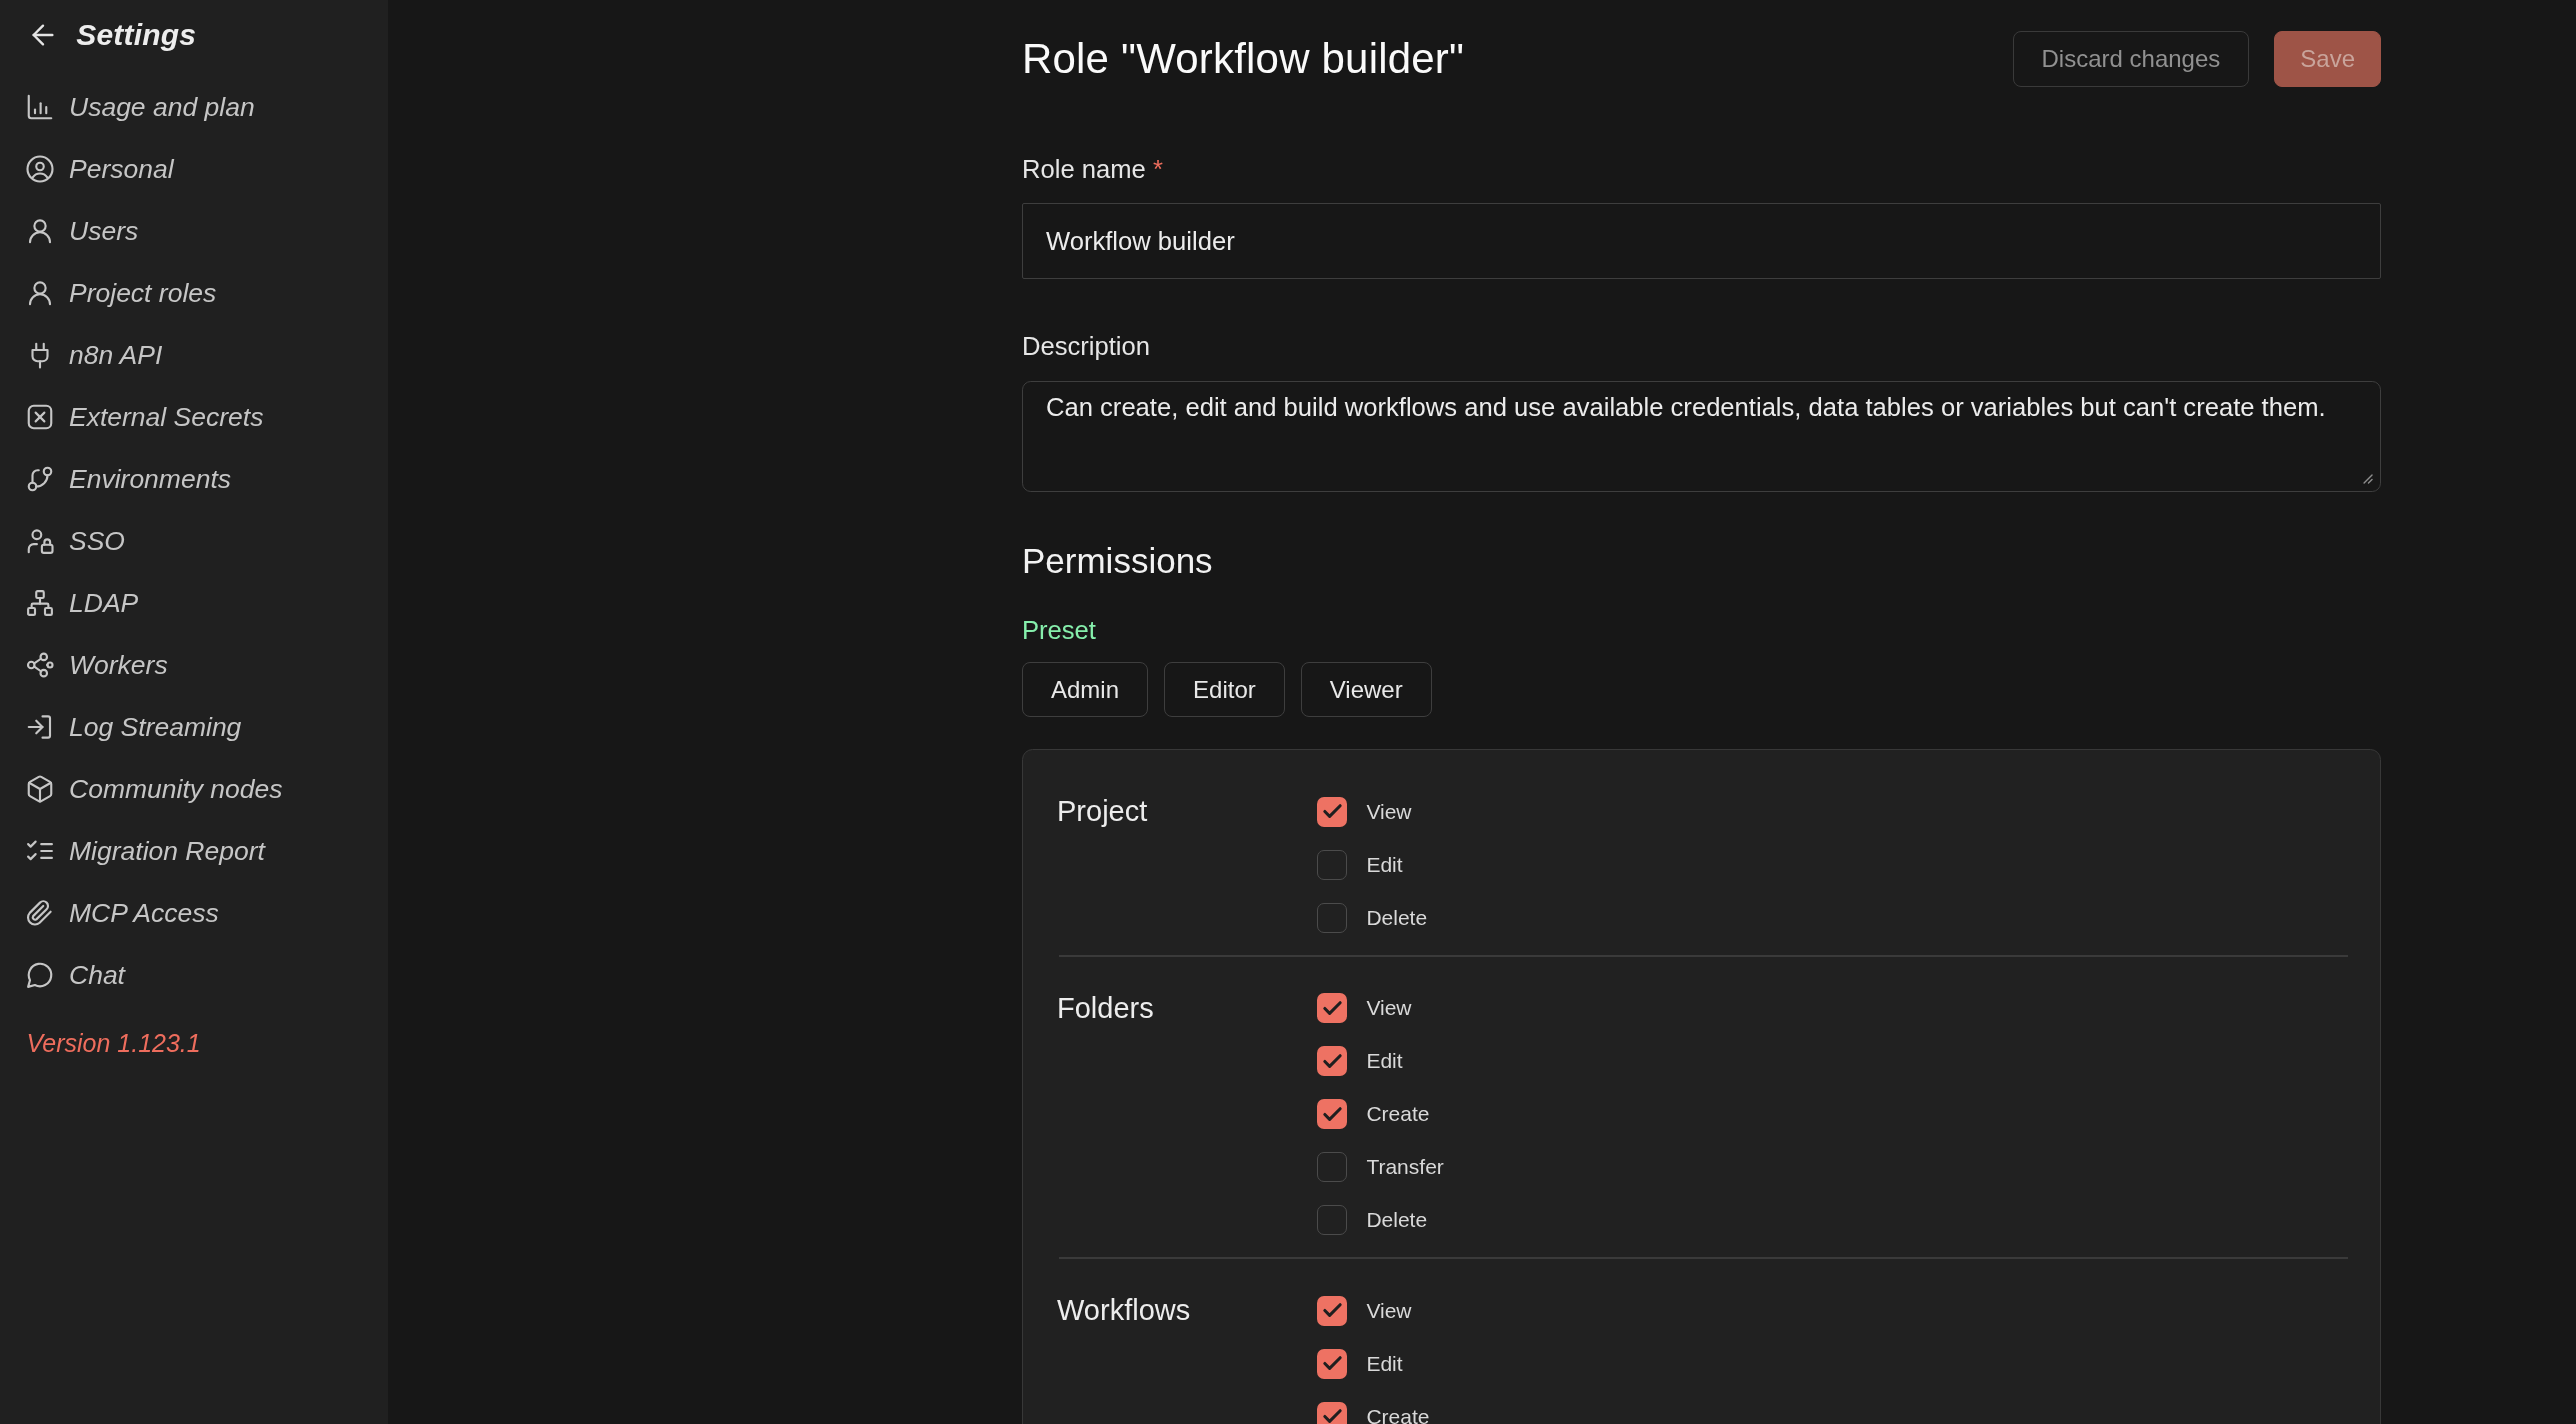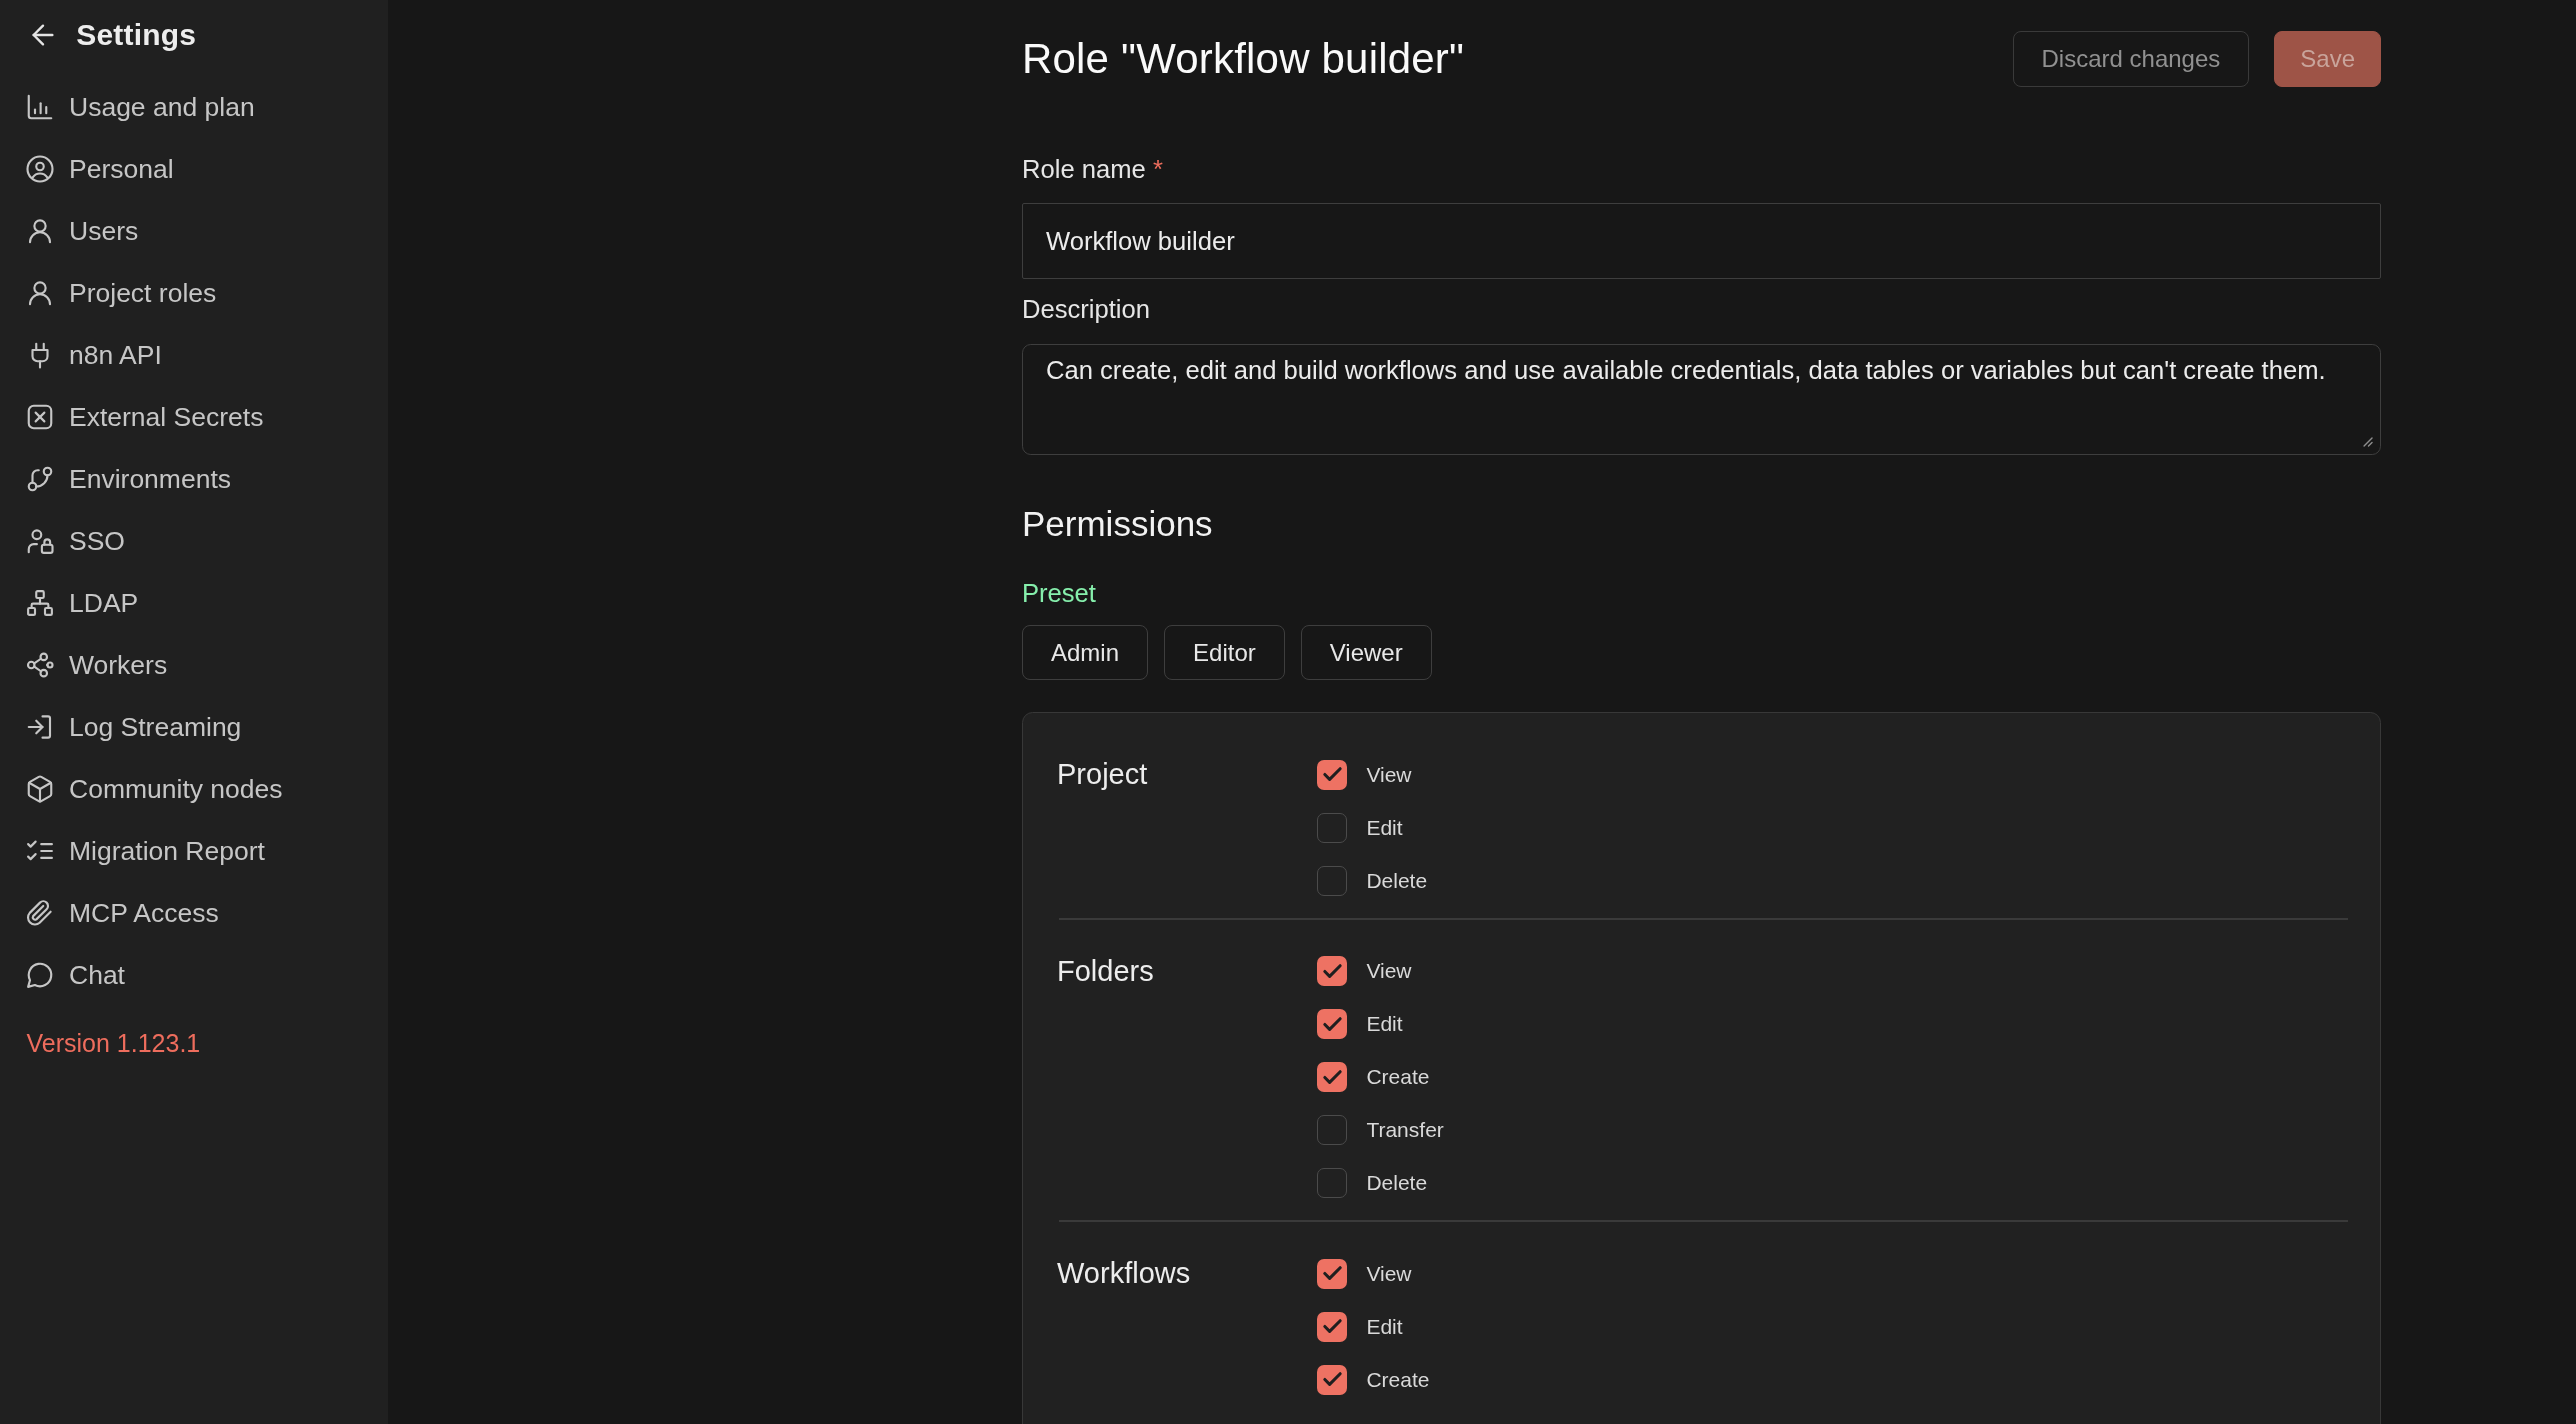--- a/index.html
+++ b/index.html
@@ -9,20 +9,21 @@
     font-family:"Liberation Sans","DejaVu Sans",sans-serif;
     color:#ececec;
     overflow:hidden;
     position:relative;
   }
   
   .sidebar {
     position:absolute; left:0; top:0; bottom:0; width:436px;
     background:#202020; border-right:1.8px solid #2f2f2f;
     padding-top:12.4px;
+    font-style:italic;
   }
   .side-header { display:flex; align-items:center; gap:17.7px; height:46px; padding-left:26.5px; }
   .side-header .icon { width:32px; height:32px; color:#e4e4e4; cursor:pointer; }
   .side-header-label { font-size:30px; font-weight:600; color:#ededed; letter-spacing:0.2px; }
   .side-nav { margin-top:17.7px; }
   .side-item { display:flex; align-items:center; gap:14px; height:62px; padding-left:25px; cursor:pointer; }
   .side-item .icon { width:30px; height:30px; color:#c6c6c6; flex:0 0 30px; }
   .side-item-label { font-size:26.5px; color:#c6c6c6; }
   .icon svg { width:100%; height:100%; display:block; }
   .version { margin-top:23px; padding-left:26.5px; font-size:25px; color:#ee6d5d; cursor:pointer; }
@@ -37,21 +38,21 @@
   .btn-save { background:#9e5447; border:1.8px solid #9e5447; color:#c9a49b; padding:0 25px; }
   .field-label { font-size:25.6px; color:#e6e6e6; }
   .req { color:#ee6d5d; }
   .muted-label { font-size:25.6px; color:#86efac; }
   .label-role { margin-top:65px; }
   .text-input {
     margin-top:19.4px; width:100%; height:76px; background:transparent;
     border:1.8px solid #3e3e3e; border-radius:2px; color:#ececec;
     font-size:25.6px; font-family:inherit; padding:0 23px; outline:none; display:block;
   }
-  .label-desc { margin-top:16px; }
+  .label-desc { margin-top:53px; }
   .textarea-wrap { position:relative; margin-top:19.4px; }
   .text-area {
     width:100%; height:111px; background:transparent;
     border:1.8px solid #3e3e3e; border-radius:8.8px; color:#ececec;
     font-size:25.6px; line-height:42px; font-family:inherit;
     padding:4px 23px; outline:none; resize:none; overflow:hidden; display:block;
   }
   .resize-corner { position:absolute; right:6.2px; bottom:6.2px; width:17.7px; height:17.7px; color:#8d8d8d; }
   .resize-corner svg { width:100%; height:100%; }
   .perm-heading { margin-top:49px; font-size:35px; font-weight:500; color:#f2f2f2; }

